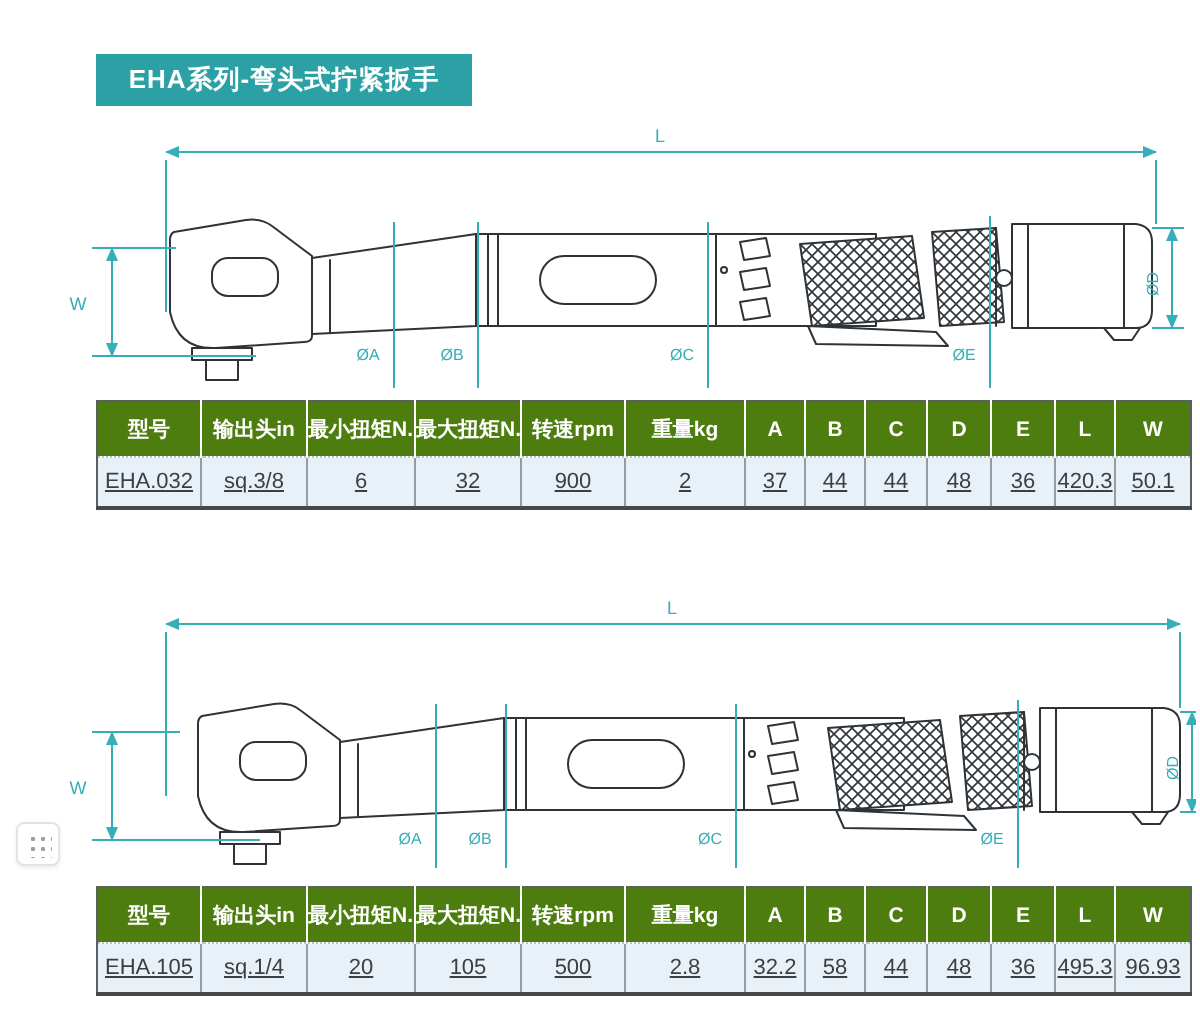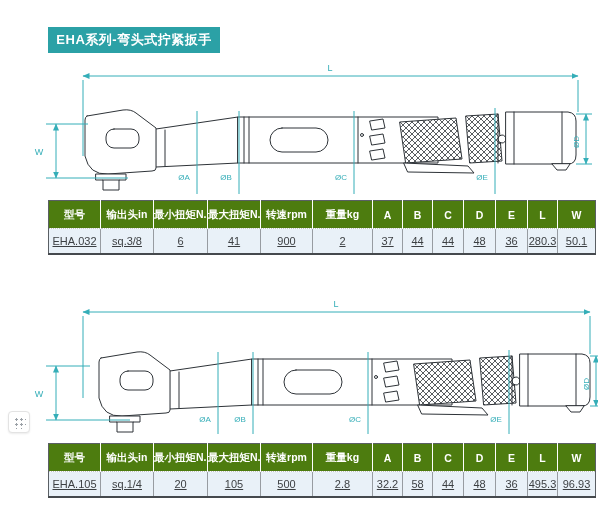--- a/index.html
+++ b/index.html
@@ -2,21 +2,21 @@
 <html><head>
 <meta charset="utf-8">
 <style>
   html,body{margin:0;padding:0;}
   body{
     width:600px;height:508px;position:relative;overflow:hidden;
     background:#ffffff;
     font-family:"Liberation Sans","DejaVu Sans",sans-serif;
   }
   .banner{
-    position:absolute;left:48px;top:27px;width:172px;height:26px;
+    position:absolute;left:48px;top:27px;width:188px;height:26px;
     background:#2ba1a6;color:#ffffff;
     display:flex;align-items:center;justify-content:center;
     font-size:13px;font-weight:bold;letter-spacing:.5px;
   }
   .diagram{position:absolute;left:28px;}
   #diagram1{top:56px;}
   #diagram2{top:292px;}
   svg text{font-family:"Liberation Sans","DejaVu Sans",sans-serif;}
   .dim-text{fill:#35aeb8;font-size:9px;text-anchor:middle;}
   .sec-text{fill:#35aeb8;font-size:8px;text-anchor:middle;}
@@ -169,29 +169,29 @@
         <th>E</th>
         <th>L</th>
         <th>W</th>
       </tr>
     </thead>
   <tbody>
       <tr>
         <td>EHA.032</td>
         <td>sq.3/8</td>
         <td>6</td>
-        <td>41</td>
+        <td>32</td>
         <td>900</td>
         <td>2</td>
         <td>37</td>
         <td>44</td>
         <td>44</td>
         <td>48</td>
         <td>36</td>
-        <td>280.3</td>
+        <td>420.3</td>
         <td>50.1</td>
       </tr>
     </tbody>
 </table>
 
 <svg id="diagram2" class="diagram" width="570" height="146" viewBox="0 0 570 146">
   <use href="#wrench" transform="translate(14,6)"></use>
 
   <g stroke="#35aeb8" stroke-width="1" fill="none">
 

